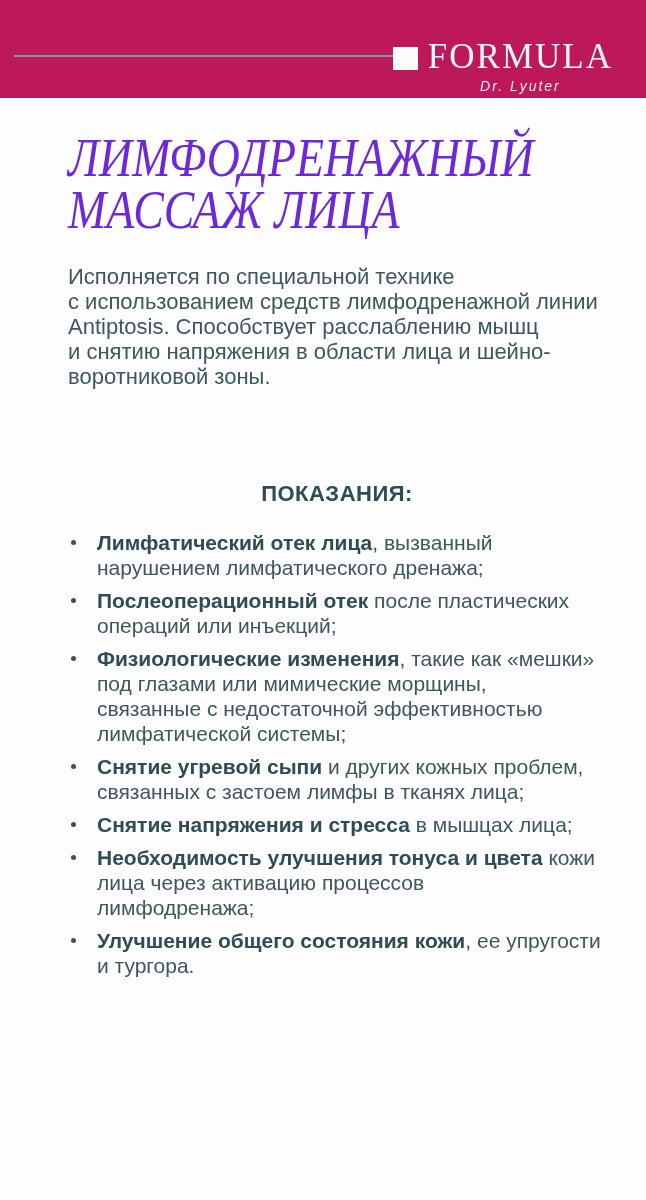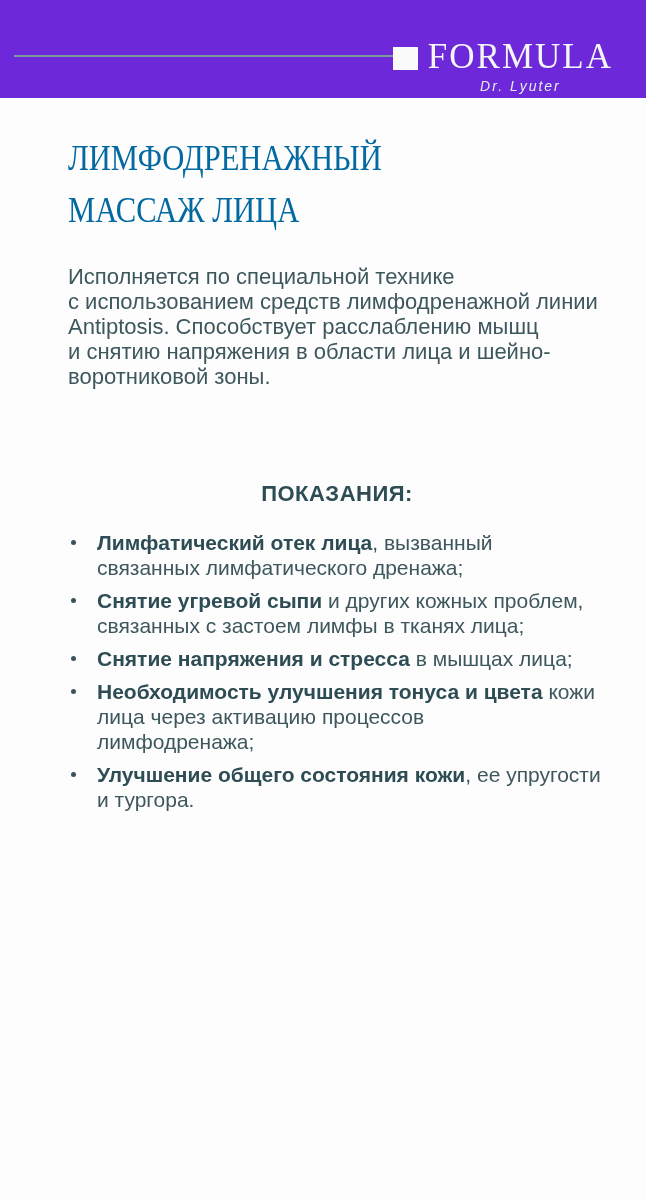--- a/index.html
+++ b/index.html
@@ -8,21 +8,21 @@
     background: #fdfdfd;
     font-family: "Liberation Sans", "DejaVu Sans", sans-serif;
     overflow: hidden;
   }
   .page { position: relative; width: 646px; height: 1200px; background: #fdfdfd; }
 
   
   .banner {
     position: relative;
     height: 98px;
-    background: #6d28d9;
+    background: #be185d;
   }
   .rule {
     position: absolute;
     left: 14px; top: 55px;
     width: 379px; height: 2px;
     background: #7d9a9c;
   }
   .sq {
     position: absolute;
     left: 393px; top: 47px;
@@ -52,23 +52,24 @@
     font-style: italic;
   }
 
   
   .content { padding: 0 40px 0 68px; }
 
   h1 {
     margin: 34px 0 0 0;
     font-family: "Liberation Serif", "DejaVu Serif", serif;
     font-weight: normal;
-    font-size: 36px;
+    font-size: 54px;
     line-height: 52px;
-    color: #0369a1;
+    color: #6d28d9;
+    font-style: italic;
   }
   h1 .condense {
     display: inline-block;
     transform: scaleX(0.85);
     transform-origin: 0 0;
     white-space: pre-line;
   }
 
   .intro {
     margin: 28px 0 0 0;
@@ -133,21 +134,27 @@
     <p class="intro">Исполняется по специальной технике
 с использованием средств лимфодренажной линии
 Antiptosis. Способствует расслаблению мышц
 и снятию напряжения в области лица и шейно-
 воротниковой зоны.</p>
 
     <h2>ПОКАЗАНИЯ:</h2>
 
     <ul class="indications">
       <li><span class="dot"></span><span class="b">Лимфатический отек лица</span><span>, вызванный
-связанных лимфатического дренажа;</span></li>
+нарушением лимфатического дренажа;</span></li>
+      <li><span class="dot"></span><span class="b">Послеоперационный отек</span><span> после пластических
+операций или инъекций;</span></li>
+      <li><span class="dot"></span><span class="b">Физиологические изменения</span><span>, такие как «мешки»
+под глазами или мимические морщины,
+связанные с недостаточной эффективностью
+лимфатической системы;</span></li>
       <li><span class="dot"></span><span class="b">Снятие угревой сыпи</span><span> и других кожных проблем,
 связанных с застоем лимфы в тканях лица;</span></li>
       <li><span class="dot"></span><span class="b">Снятие напряжения и стресса</span><span> в мышцах лица;</span></li>
       <li><span class="dot"></span><span class="b">Необходимость улучшения тонуса и цвета</span><span> кожи
 лица через активацию процессов
 лимфодренажа;</span></li>
       <li><span class="dot"></span><span class="b">Улучшение общего состояния кожи</span><span>, ее упругости
 и тургора.</span></li>
     </ul>
 

